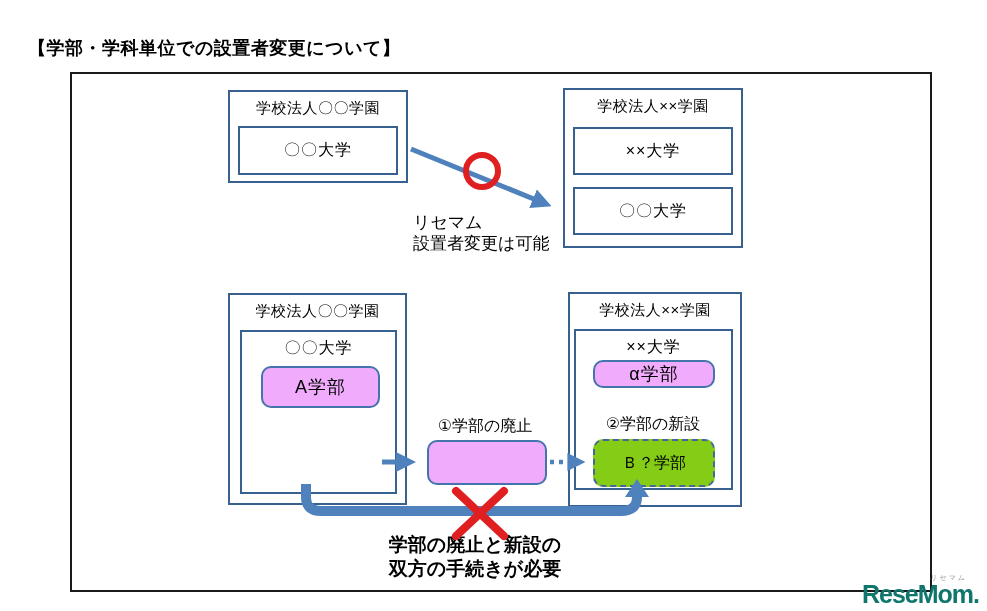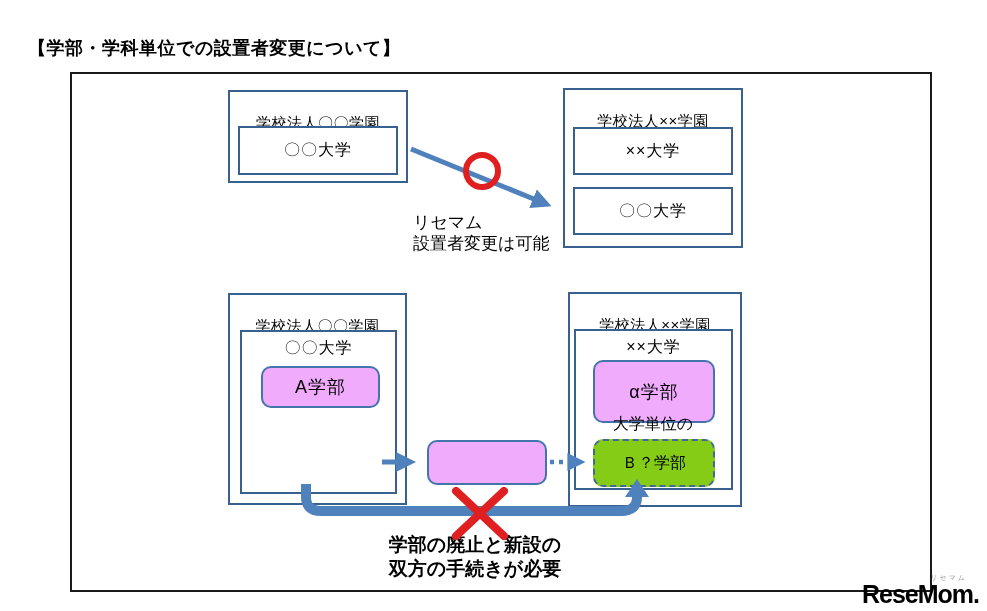--- a/index.html
+++ b/index.html
@@ -26,21 +26,21 @@
     background: transparent;
   }
   .group-box {
     border: 2px solid #38618F;
     background: #ffffff;
   }
   .group-label {
     width: 100%;
     text-align: center;
     font-size: 15px;
-    padding-top: 22px;
+    padding-top: 7px;
     white-space: nowrap;
     letter-spacing: 0.5px;
   }
   .rect-box {
     border: 2px solid #38618F;
     background: #ffffff;
     display: flex; align-items: center; justify-content: center;
     font-size: 16px;
     letter-spacing: 1px;
   }
@@ -102,21 +102,21 @@
     font-size: 7px;
     color: #9a9a9a;
     letter-spacing: 2px;
     text-align: right;
     padding-right: 12px;
     margin-bottom: 1px;
   }
   .logo .word {
     font-size: 25px;
     font-weight: bold;
-    color: #000000;
+    color: #0f766e;
     letter-spacing: -1px;
   }
 </style>
 </head>
 <body>
 
 <div class="page">
 
   <div class="abs title">【学部・学科単位での設置者変更について】</div>
 
@@ -139,30 +139,31 @@
   </div>
 
   <div class="abs group-box" style="left:228px; top:293px; width:179px; height:212px;">
     <div class="group-label">学校法人〇〇学園</div>
   </div>
   <div class="abs group-box" style="left:240px; top:330px; width:157px; height:164px;">
     <div class="uni-label">〇〇大学</div>
   </div>
   <div class="abs round-box" style="left:261px; top:366px; width:119px; height:42px;">A学部</div>
 
+  <div class="abs step-label" style="left:424px; top:416px; width:122px;">①学部の廃止</div>
   <div class="abs round-box" style="left:427px; top:440px; width:120px; height:45px;"></div>
 
   <div class="abs group-box" style="left:568px; top:292px; width:174px; height:215px;">
     <div class="group-label">学校法人××学園</div>
   </div>
   <div class="abs group-box" style="left:574px; top:329px; width:159px; height:161px;">
     <div class="uni-label">××大学</div>
   </div>
-  <div class="abs round-box" style="left:593px; top:360px; width:122px; height:63px;">α学部</div>
-  <div class="abs step-label" style="left:588px; top:414px; width:130px;">大学単位の</div>
+  <div class="abs round-box" style="left:593px; top:360px; width:122px; height:28px;">α学部</div>
+  <div class="abs step-label" style="left:588px; top:414px; width:130px;">②学部の新設</div>
   <div class="abs dashed-box" style="left:593px; top:439px; width:122px; height:48px;">Ｂ？学部</div>
 
   <div class="abs note-bottom">
     <div>学部の廃止と新設の</div>
     <div>双方の手続きが必要</div>
   </div>
 
   <svg class="abs svg-overlay" viewBox="0 0 987 611">
     <defs>
       <marker id="arrBlue" viewBox="0 0 10 10" refX="7" refY="5" markerWidth="4" markerHeight="4" orient="auto-start-reverse">

